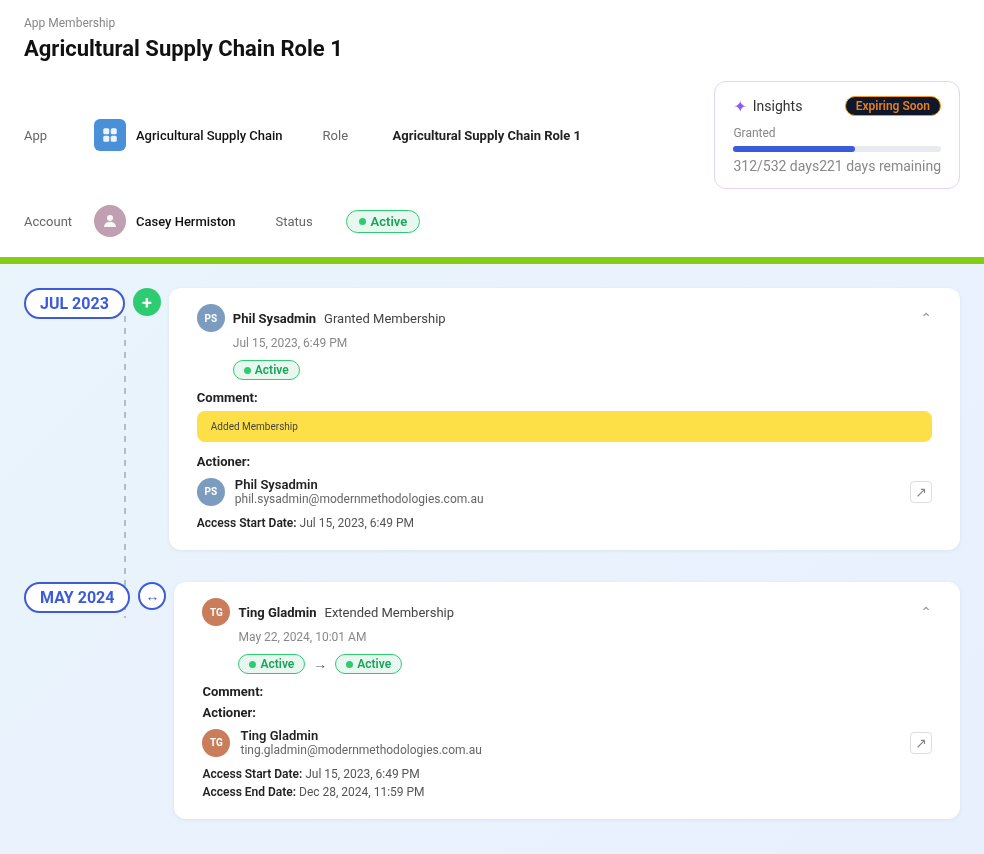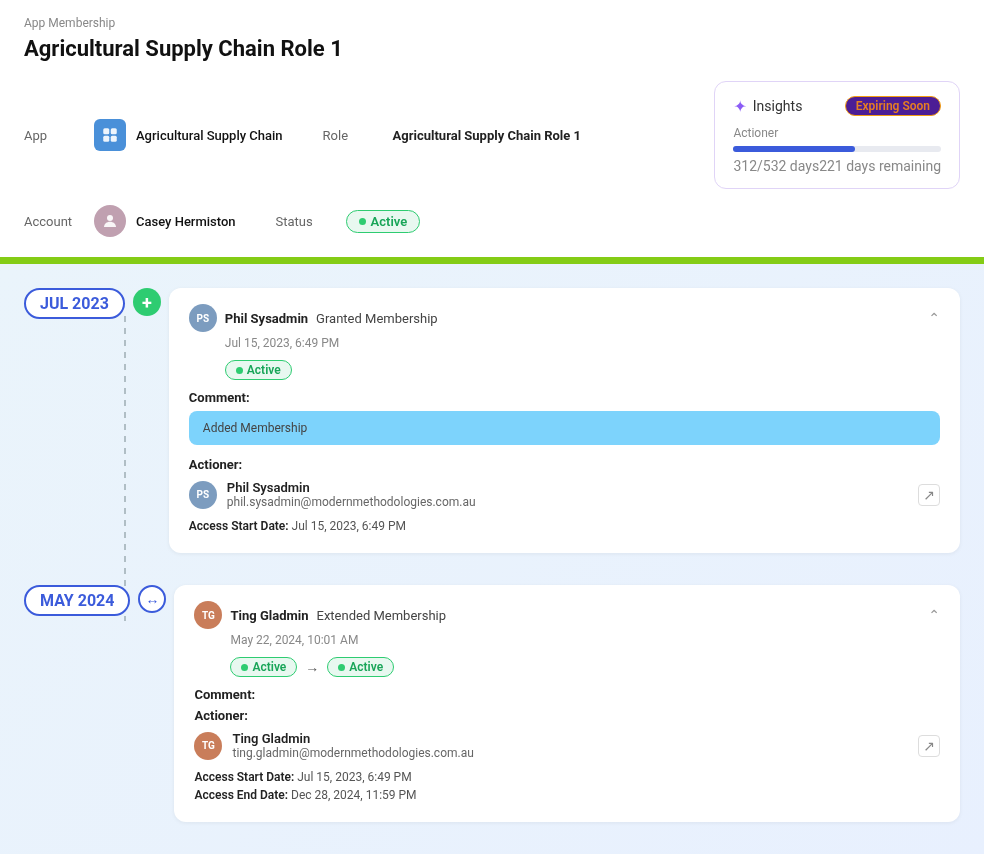--- a/index.html
+++ b/index.html
@@ -100,21 +100,21 @@
       display: flex;
       align-items: center;
       gap: 6px;
     }
     .insights-title {
       font-weight: 400;
       font-size: 14px;
       color: #333;
     }
     .expiring-badge {
-      background: #4c1d95;
+      background: #0f172a;
       border: 1.5px solid #f39c12;
       color: #e67e22;
       border-radius: 20px;
       padding: 2px 10px;
       font-size: 12px;
       font-weight: 600;
     }
     .insights-progress-label {
       font-size: 12px;
       color: #888;
@@ -197,21 +197,21 @@
       top: 28px;
       width: 2px;
       background: repeating-linear-gradient(to bottom, #b0bec5 0px, #b0bec5 6px, transparent 6px, transparent 12px);
       height: calc(100% + 32px);
       z-index: 1;
     }
 
     .timeline-card {
       background: #fff;
       border-radius: 12px;
-      padding: 16px 20px;
+      padding: 16px 28px;
       flex: 1;
       box-shadow: 0 1px 4px rgba(0,0,0,0.06);
     }
 
     .event-header {
       display: flex;
       align-items: center;
       gap: 8px;
       margin-bottom: 4px;
     }
@@ -270,24 +270,24 @@
       color: #555;
       font-size: 14px;
     }
     .event-comment-label {
       font-weight: 700;
       font-size: 13px;
       color: #222;
       margin-bottom: 6px;
     }
     .event-comment-box {
-      background: #7dd3fc;
+      background: #fde047;
       border-radius: 8px;
       padding: 10px 14px;
-      font-size: 12px;
+      font-size: 10px;
       color: #444;
       margin-bottom: 12px;
     }
     .event-actioner-label {
       font-weight: 700;
       font-size: 13px;
       color: #222;
       margin-bottom: 8px;
     }
     .actioner-row {
@@ -362,21 +362,21 @@
     </div>
 
     <div class="insights-card">
       <div class="insights-header">
         <div class="insights-title-group">
           <span class="spark-icon">✦</span>
           <span class="insights-title">Insights</span>
         </div>
         <span class="expiring-badge">Expiring Soon</span>
       </div>
-      <div class="insights-progress-label">Actioner</div>
+      <div class="insights-progress-label">Granted</div>
       <div class="progress-bar-bg">
         <div class="progress-bar-fill" style="width: 58.6%"></div>
       </div>
       <div class="insights-stats">
         <span>312/532 days</span>
         <span>221 days remaining</span>
       </div>
     </div>
   </div>
 

